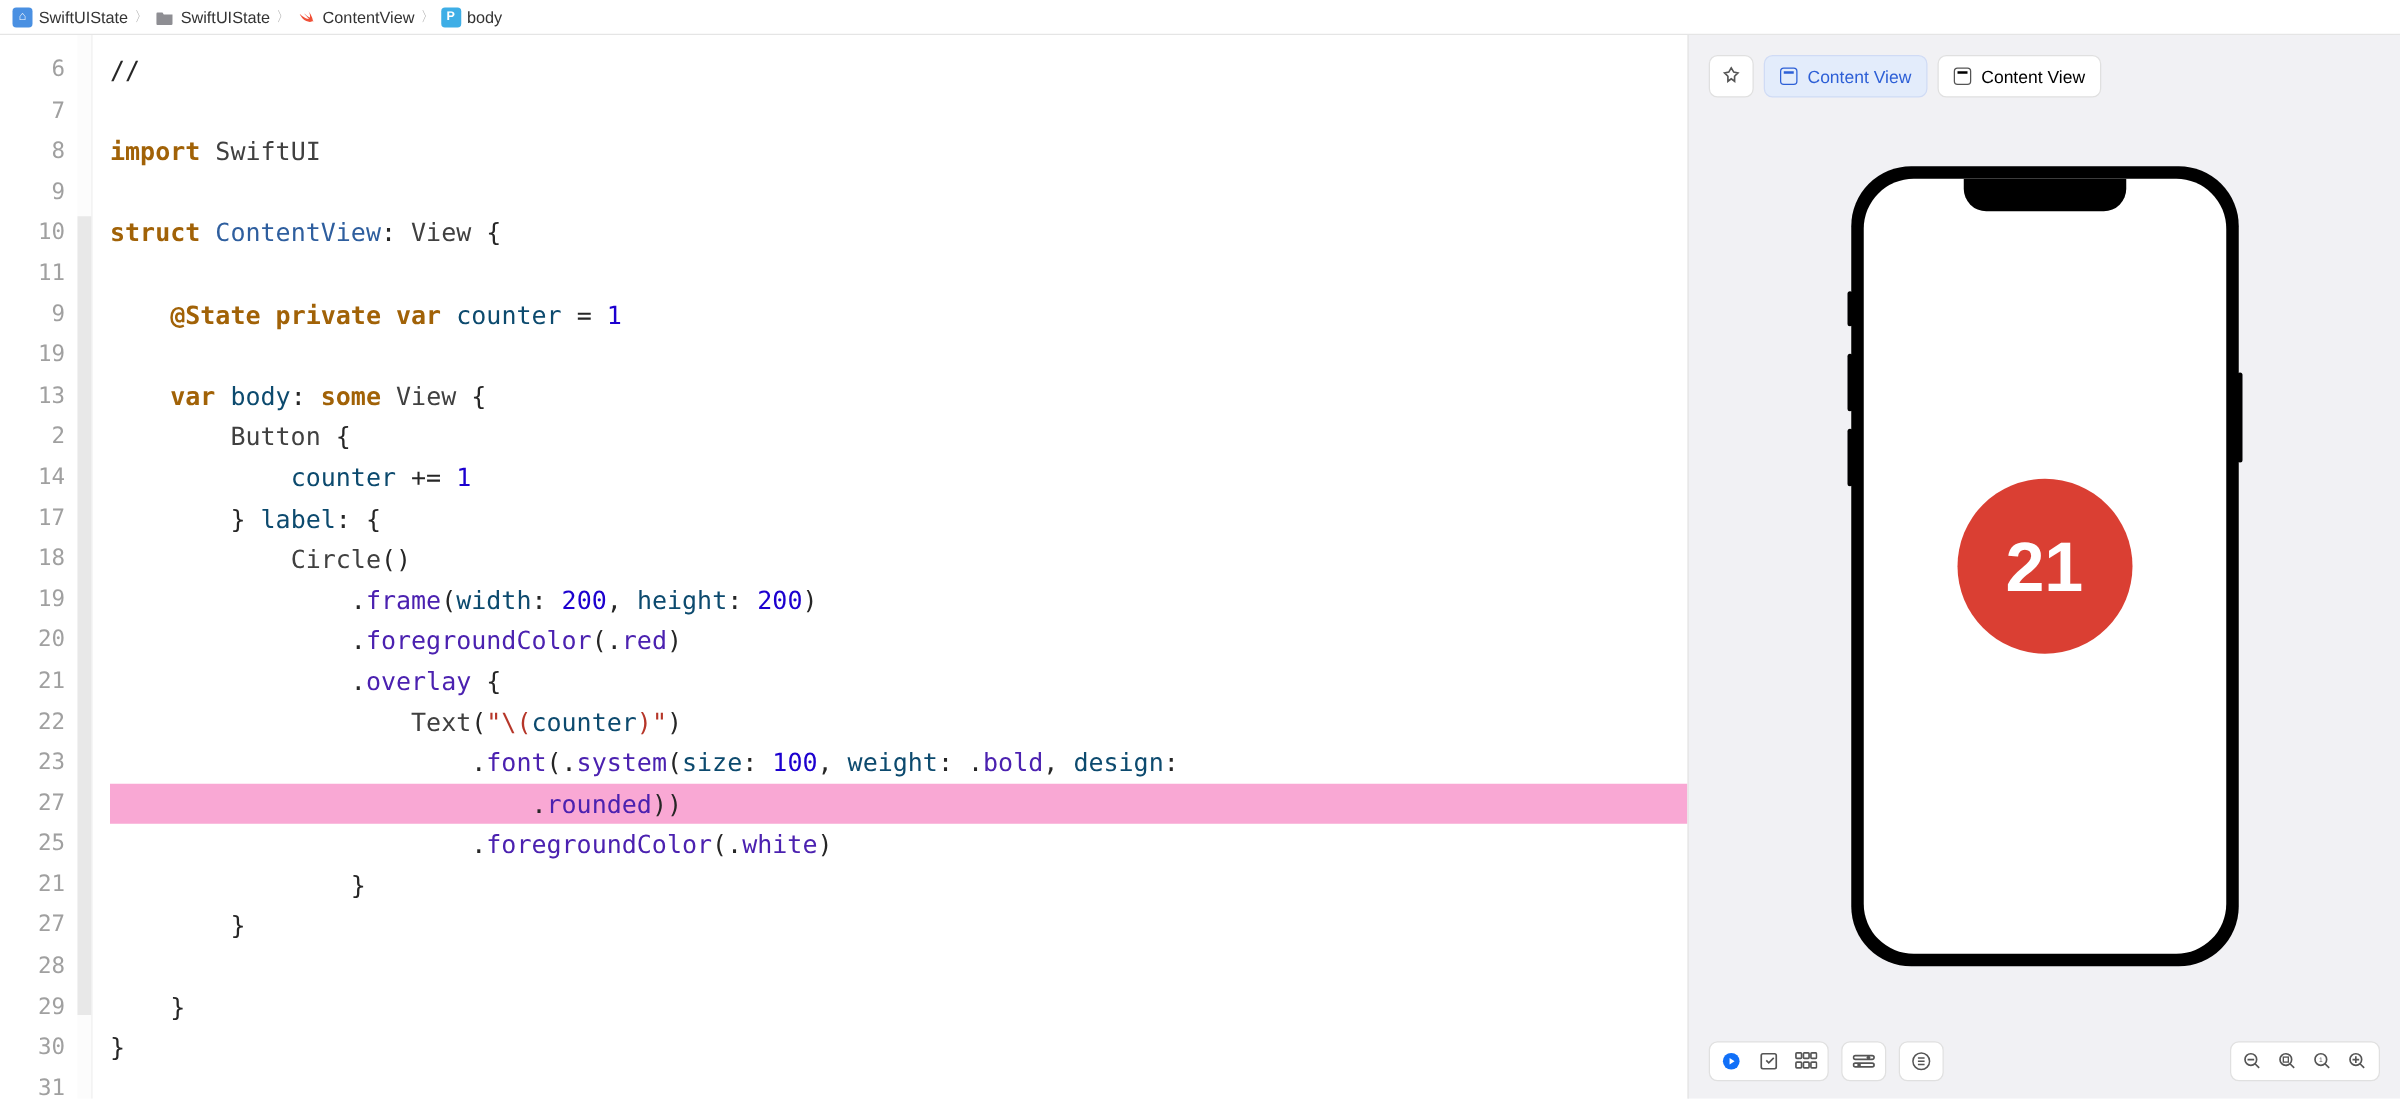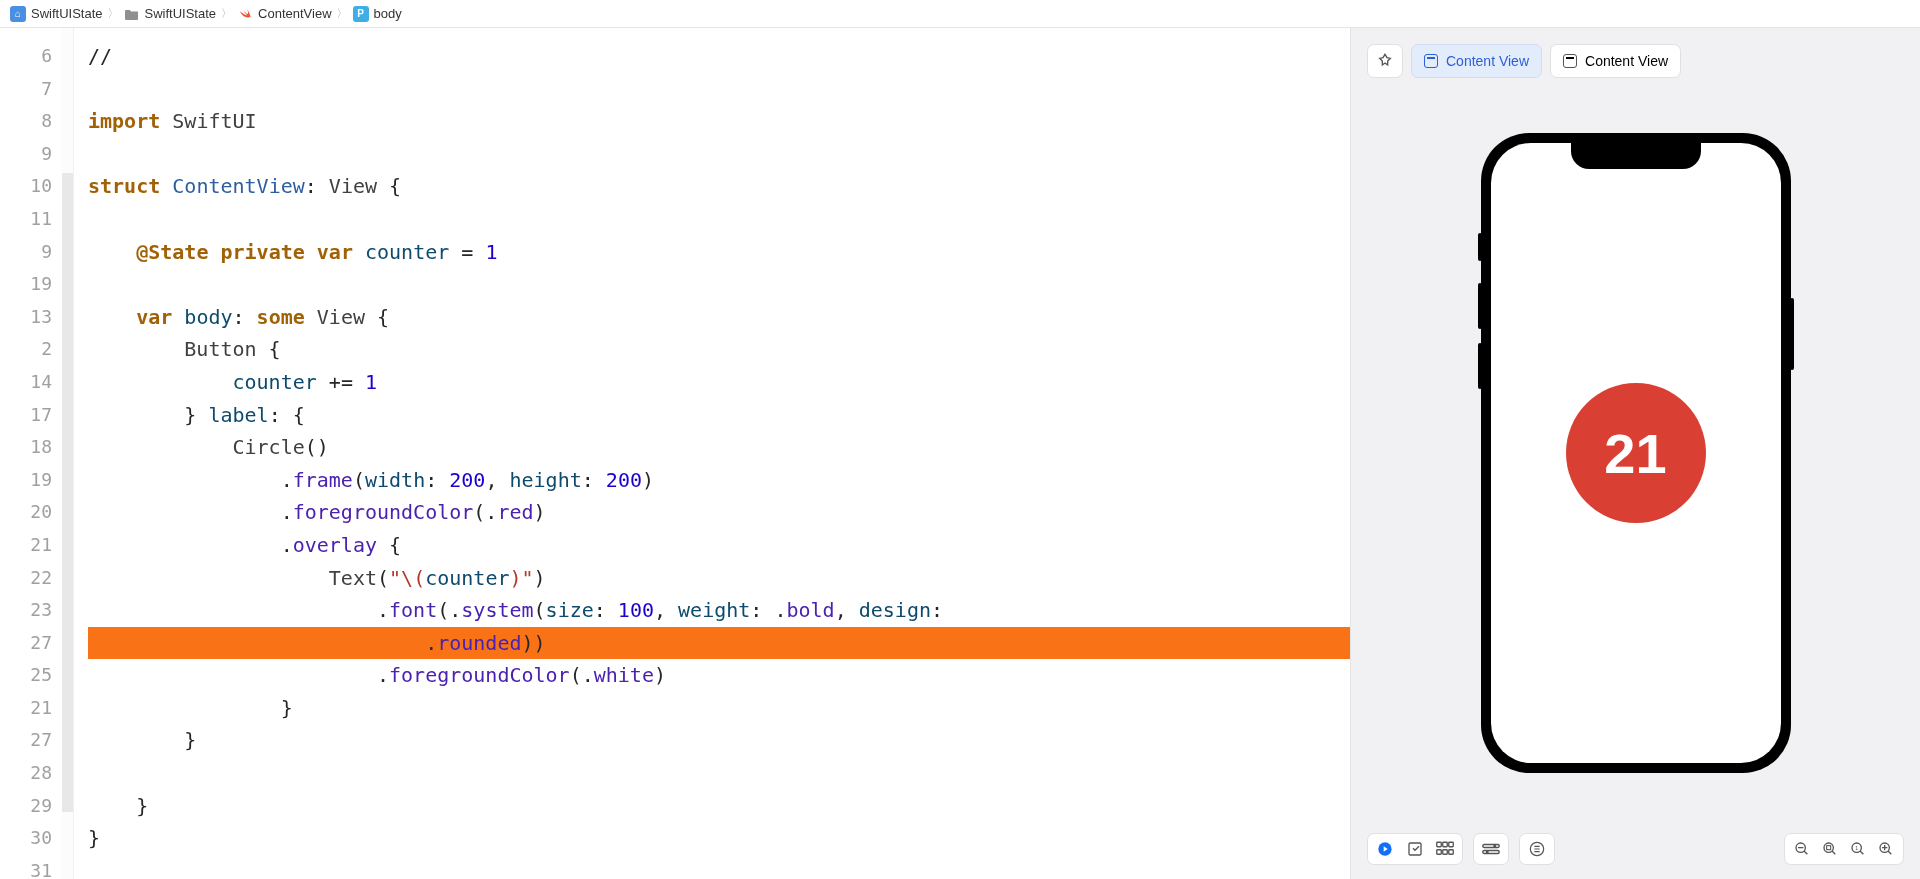--- a/index.html
+++ b/index.html
@@ -63,21 +63,21 @@
   flex: 1;
   font-family: "SF Mono", Menlo, monospace;
   font-size: 20px;
   padding: 12px 0 0 14px;
   white-space: pre;
   line-height: 32.6px;
   position: relative;
   color: #262626;
 }
 .code .l { display: block; height: 32.6px; position: relative; }
-.code .hl { background: #f97316; width: 100%; }
+.code .hl { background: #f9a8d4; width: 100%; }
 .tok-kw { color: #a16207; font-weight: 600; }
 .tok-type { color: #2e5e9e; }
 .tok-type2 { color: #404040; }
 .tok-num { color: #1c00cf; }
 .tok-str { color: #b63629; }
 .tok-mem { color: #4b21b0; }
 .tok-ident { color: #0c4a6e; }
 
 .preview-pane {
   width: 570px;

